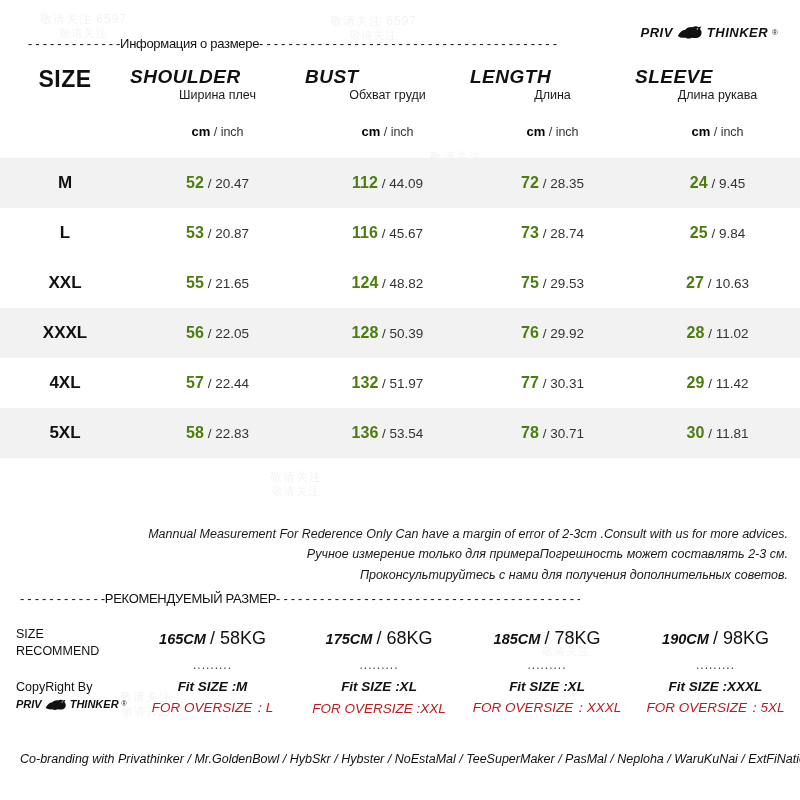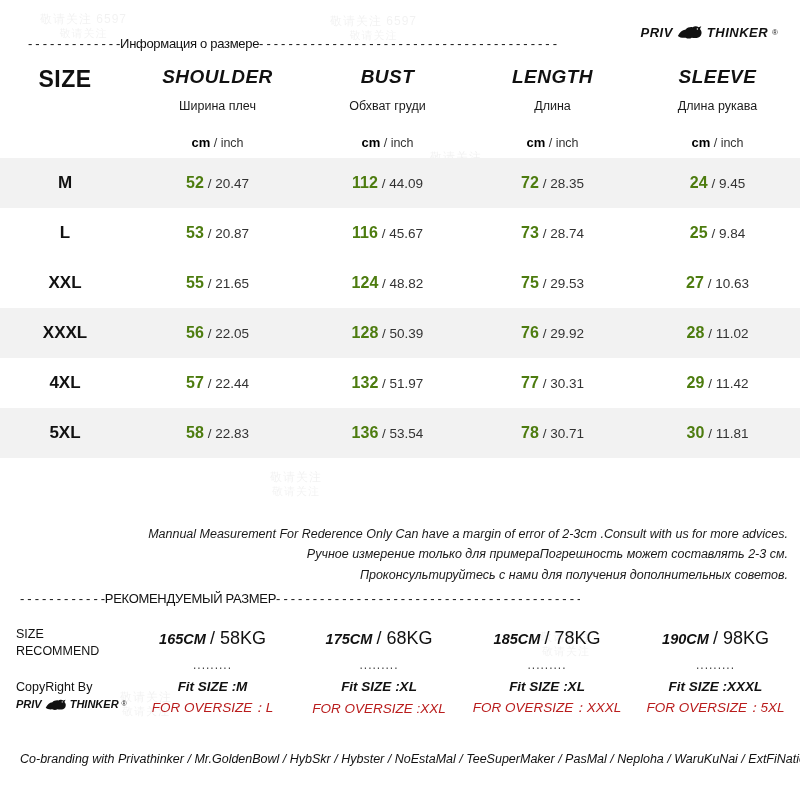--- a/index.html
+++ b/index.html
@@ -103,28 +103,26 @@
 
   .head-row td {
     vertical-align: top;
     padding-top: 8px;
     height: 92px;
   }
   .col-en {
     font-size: 19px;
     font-style: italic;
     font-weight: bold;
-    text-align: center;
     letter-spacing: 0.5px;
     color: #111;
   }
   .col-ru {
     font-size: 12.5px;
     text-align: center;
-    margin-top: 11px;
     color: #1a1a1a;
   }
   .units {
     text-align: center;
     margin-top: 22px;
     font-size: 12.5px;
     color: #333;
   }
   .units b {
     font-size: 13px;

